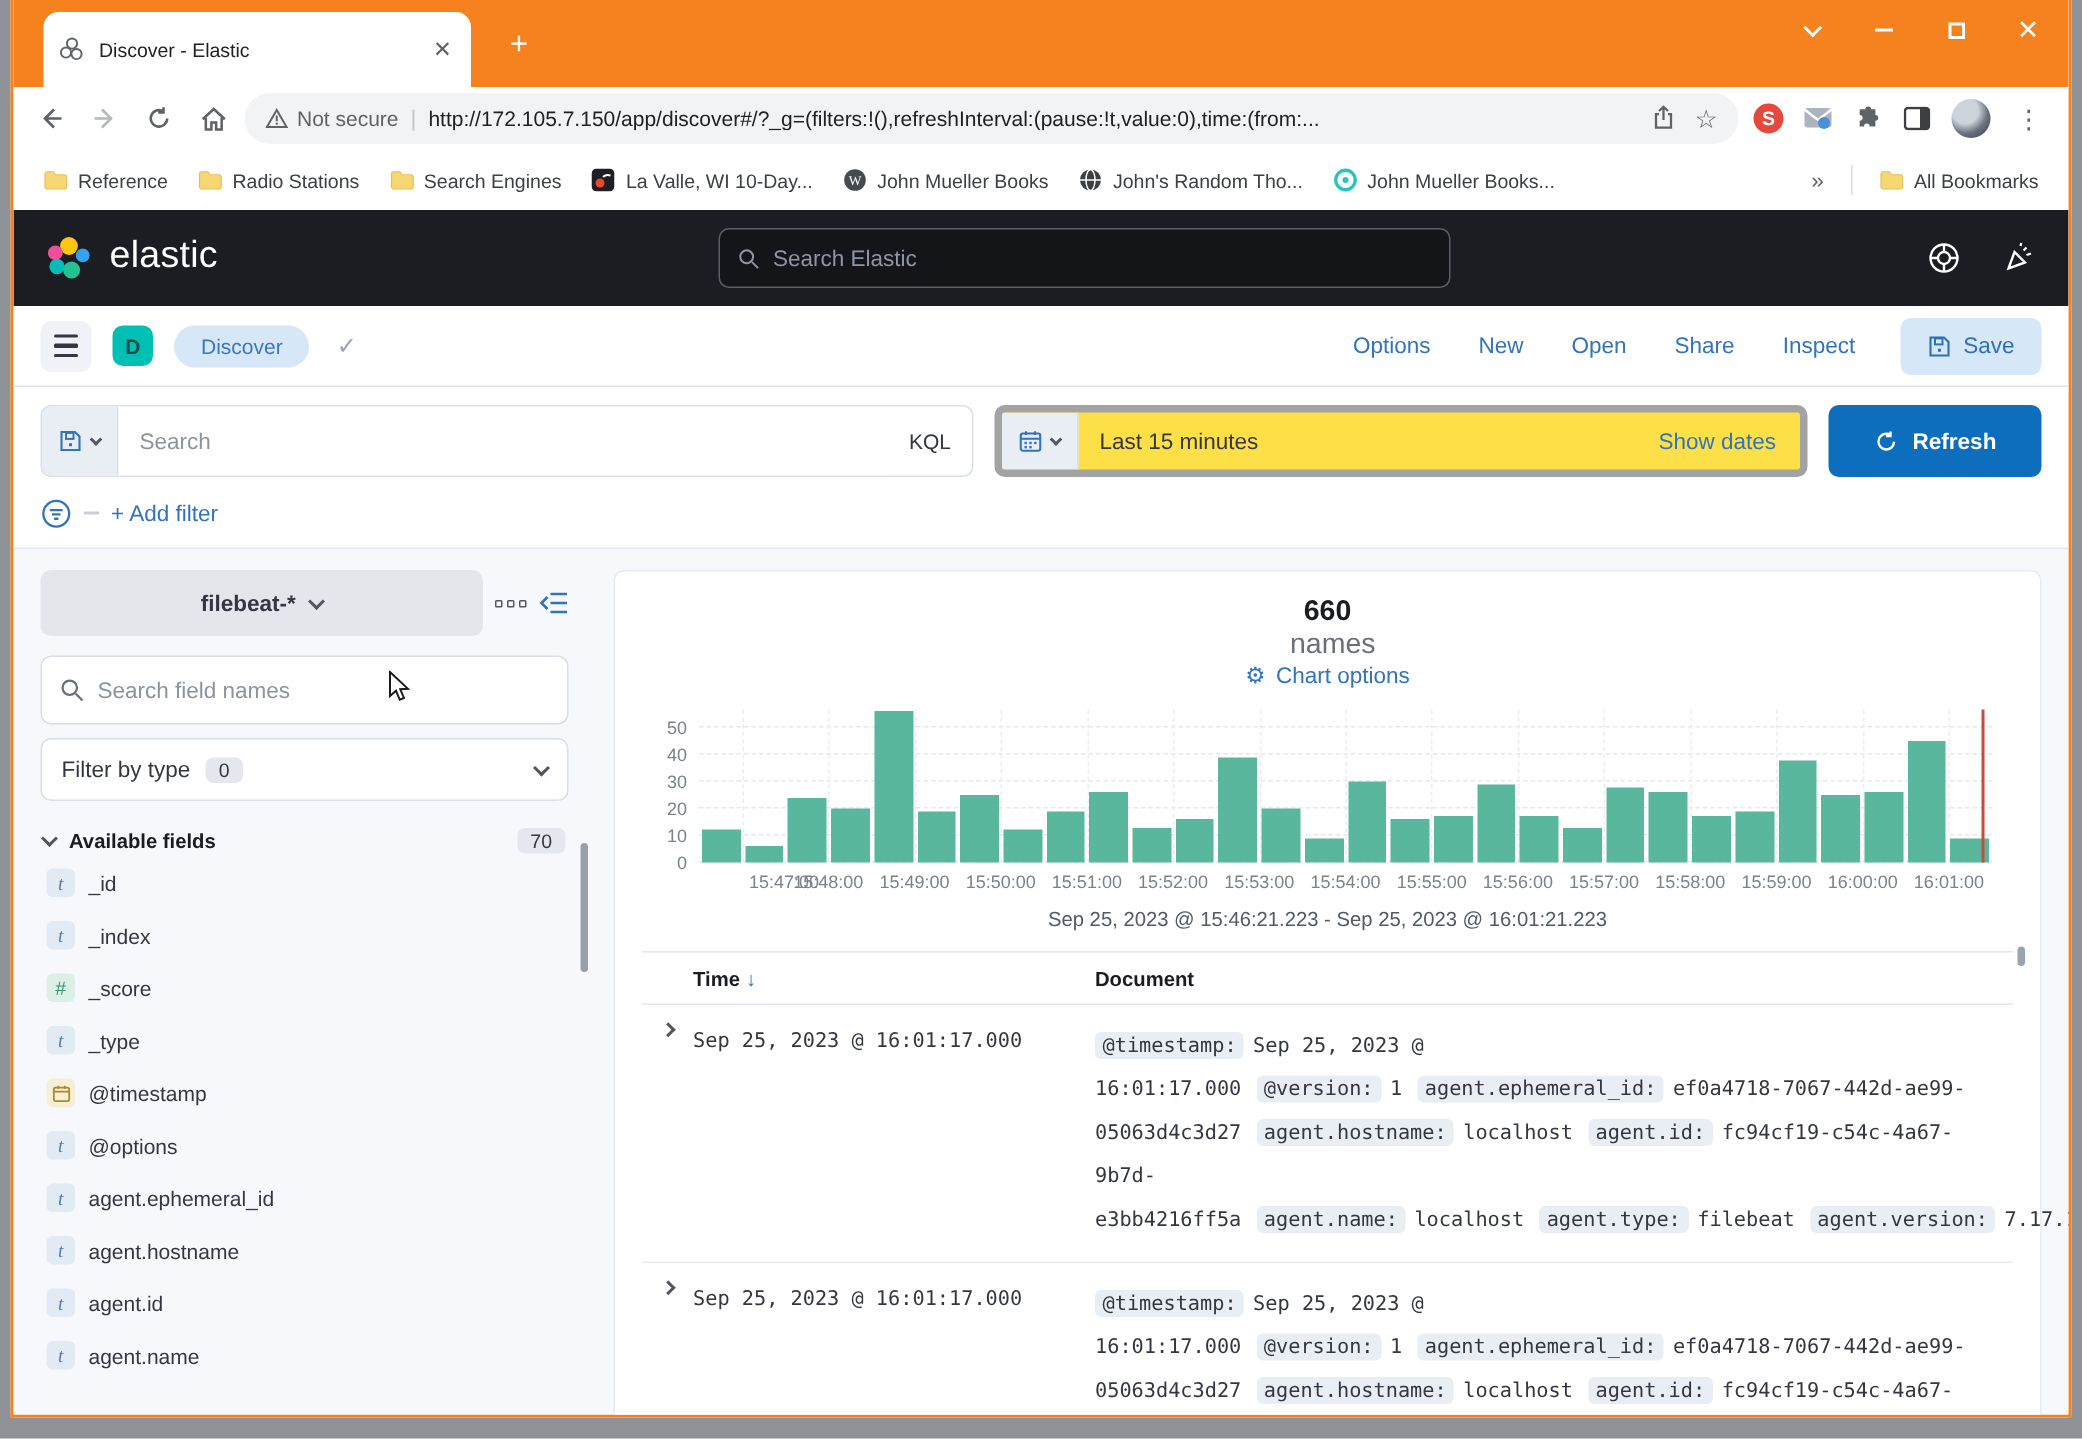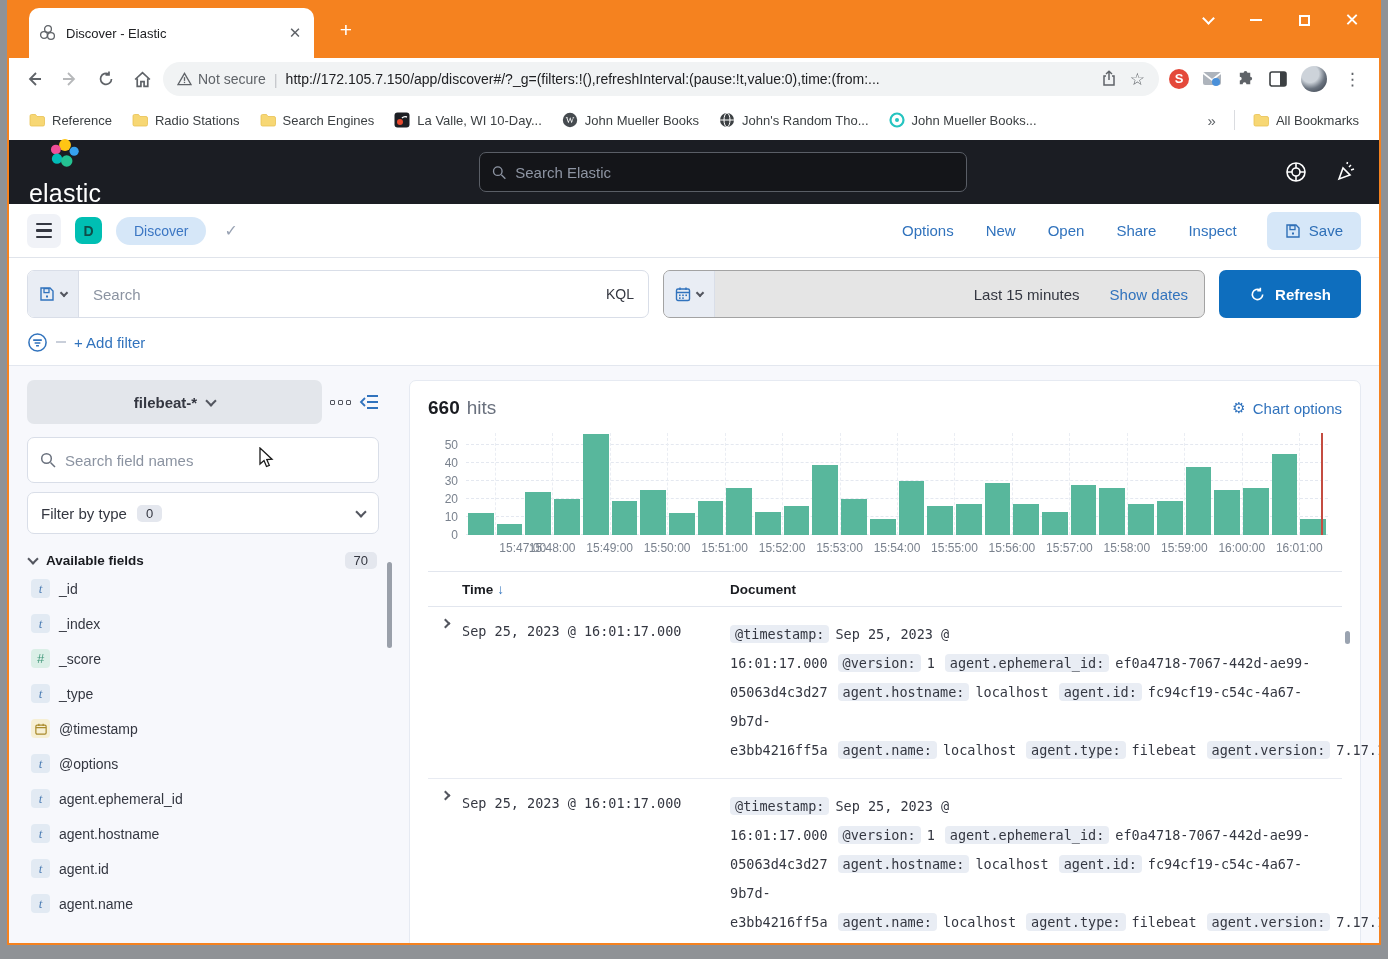--- a/index.html
+++ b/index.html
@@ -45,21 +45,21 @@
   
   .bookmarks { height:40px; background:#fff; display:flex; align-items:center; padding:0 12px; gap:4px; }
   .bm { display:flex; align-items:center; gap:7px; padding:4px 8px; border-radius:6px; font-size:13px; color:#3C4043; white-space:nowrap; }
   .bm-spacer { flex:1; }
   .bm-chev { color:#5F6368; font-size:15px; padding:0 8px; }
   .bm-divider { width:1px; height:20px; background:#DADCE0; margin:0 6px; }
   .fav { width:16px; height:16px; flex:0 0 auto; }
 
   
   .el-header { height:64px; background:#1B1D23; display:flex; align-items:center; padding:0 20px; position:relative; }
-  .el-brand { display:flex; align-items:center; gap:10px;flex-direction:column; }
+  .el-brand { display:flex; align-items:flex-start; gap:10px; }
   .el-brand-name { color:#fff; font-size:25px; letter-spacing:.2px; }
   .el-search { position:absolute; left:470px; width:488px; height:40px; background:#141519; border:1px solid #5A5E66;
                border-radius:7px; display:flex; align-items:center; padding:0 12px; gap:9px; }
   .el-search input { background:transparent; border:0; outline:0; color:#98A2B3; font-size:15px; width:100%; font-family:"Liberation Sans",sans-serif; }
   .el-search input::placeholder { color:#8E95A3; }
   .el-header-icons { position:absolute; right:22px; display:flex; gap:28px; align-items:center; }
 
   
   :root { --blue:#3173BD; --text:#343741; --subtle:#69707D; }
   .app-toolbar { height:54px; background:#fff; border-bottom:1px solid #E0E4EB; display:flex; align-items:center; padding:0 18px; gap:14px; }
@@ -76,21 +76,21 @@
               font-size:15px; font-weight:500; display:flex; align-items:center; gap:8px; font-family:inherit; }
 
   
   .query-section { background:#fff; border-bottom:1px solid #E3E7EF; padding:12px 18px 10px; }
   .query-row { display:flex; gap:14px; }
   .searchbox { flex:1; height:48px; border:1px solid #D9DEE8; border-radius:7px; background:#fff; display:flex; align-items:stretch; overflow:hidden; }
   .seg { background:#E9EDF4; border-right:1px solid #D9DEE8; display:flex; align-items:center; gap:6px; padding:0 11px; }
   .searchbox input { border:0; outline:0; flex:1; font-size:15px; padding:0 14px; color:#b91c1c; font-family:inherit; }
   .searchbox input::placeholder { color:#8b93a1; }
   .kql { display:flex; align-items:center; padding:0 14px; color:#343741; font-size:14px; }
-  .timebox { width:542px; height:48px; border:1px solid #a3a3a3; border-radius:7px; display:flex; align-items:center; overflow:hidden; background:#e5e5e5;text-align:right; }
+  .timebox { width:542px; height:48px; border:5px solid #a3a3a3; border-radius:7px; display:flex; align-items:center; overflow:hidden; background:#fde047; }
   .time-text { flex:1; padding:0 14px; font-size:15px; color:#343741; }
   .showdates { color:var(--blue); font-size:15px; padding:0 16px; white-space:nowrap; }
   .refresh-btn { width:142px; height:48px; background:#0E6EBE; color:#fff; border:0; border-radius:7px; font-size:15px; font-weight:bold;
                  display:flex; align-items:center; justify-content:center; gap:9px; font-family:inherit; }
   .filter-row { margin-top:11px; display:flex; align-items:center; gap:8px; height:26px; }
   .filter-dash { width:10px; height:2px; background:#C9CFDA; }
   .addfilter { color:var(--blue); font-size:15px; }
 
   
   .content { background:#F7F8FC; display:flex; padding:14px 18px 0; align-items:flex-start; min-height:600px; }
@@ -114,21 +114,21 @@
   .token.t { background:#E2EAF3; color:#4F7FB5; }
   .token.num { background:#DBEFE7; color:#3E9678; font-style:normal; font-family:"Liberation Sans",sans-serif; }
   .token.date { background:#F6EFD4; color:#A98A2B; font-style:normal; }
   .side-scroll { position:absolute; right:-13px; top:182px; width:5px; height:86px; background:#9AA0AA; border-radius:3px; }
 
   .chev { display:inline-block; width:8px; height:8px; border-right:2px solid #53565F; border-bottom:2px solid #53565F; transform:rotate(45deg); margin-top:-3px; }
   .chev.small { width:6px; height:6px; }
 
   
   .panel { flex:1; margin-left:30px; background:#fff; border:1px solid #E6EAF2; border-radius:7px; padding:16px 18px; position:relative; min-height:620px; }
-  .hits-row { display:flex; align-items:center; }
+  .hits-row { display:flex; align-items:center;flex-direction:column; }
   .hits-count { font-size:19px; font-weight:bold; color:#1A1C21; }
   .hits-label { font-size:19px; color:#69707D; margin-left:7px; }
   .hits-spacer { flex:1; }
   .chart-options { display:flex; align-items:center; gap:7px; color:var(--blue); font-size:15px; }
 
   .chart { margin-top:14px; display:flex; padding-right:14px; }
   .y-axis { width:38px; position:relative; height:102px; flex:0 0 auto; }
   .y-axis span { position:absolute; right:8px; font-size:12px; color:#7A828E; transform:translateY(50%); }
   .plot { flex:1; position:relative; height:102px; border-left:0; }
   .gridline-h { position:absolute; left:0; right:0; border-top:1px dashed #E4E8F0; }
@@ -507,21 +507,21 @@
             <span class="token t">t</span>
             <span>agent.name</span>
           </div>
         </div>
       <div class="side-scroll"></div>
     </aside>
 
     <main class="panel">
       <div class="hits-row">
         <span class="hits-count">660</span>
-        <span class="hits-label">hits</span>
+        <span class="hits-label">names</span>
         <span class="hits-spacer"></span>
         <span class="chart-options">
           <span style="font-family:'DejaVu Sans',sans-serif;font-size:15px;">⚙</span>
           <span>Chart options</span>
         </span>
       </div>
 
       <div class="chart">
         <div class="y-axis" id="y-axis">
             <span style="bottom: 0px;">0</span>
@@ -599,20 +599,21 @@
           <span style="left: 50%;">15:54:00</span>
           <span style="left: 56.6667%;">15:55:00</span>
           <span style="left: 63.3333%;">15:56:00</span>
           <span style="left: 70%;">15:57:00</span>
           <span style="left: 76.6667%;">15:58:00</span>
           <span style="left: 83.3333%;">15:59:00</span>
           <span style="left: 90%;">16:00:00</span>
           <span style="left: 96.6667%;">16:01:00</span>
         </div>
 
+      <div class="chart-subtitle">Sep 25, 2023 @ 15:46:21.223 - Sep 25, 2023 @ 16:01:21.223</div>
 
       <div class="dtable">
         <div class="thead">
           <span class="col-exp"></span>
           <span class="col-time">
             <span>Time</span><span class="sort-arrow">↓</span>
           </span>
           <span class="col-doc">Document</span>
         </div>
         <div id="table-rows">

